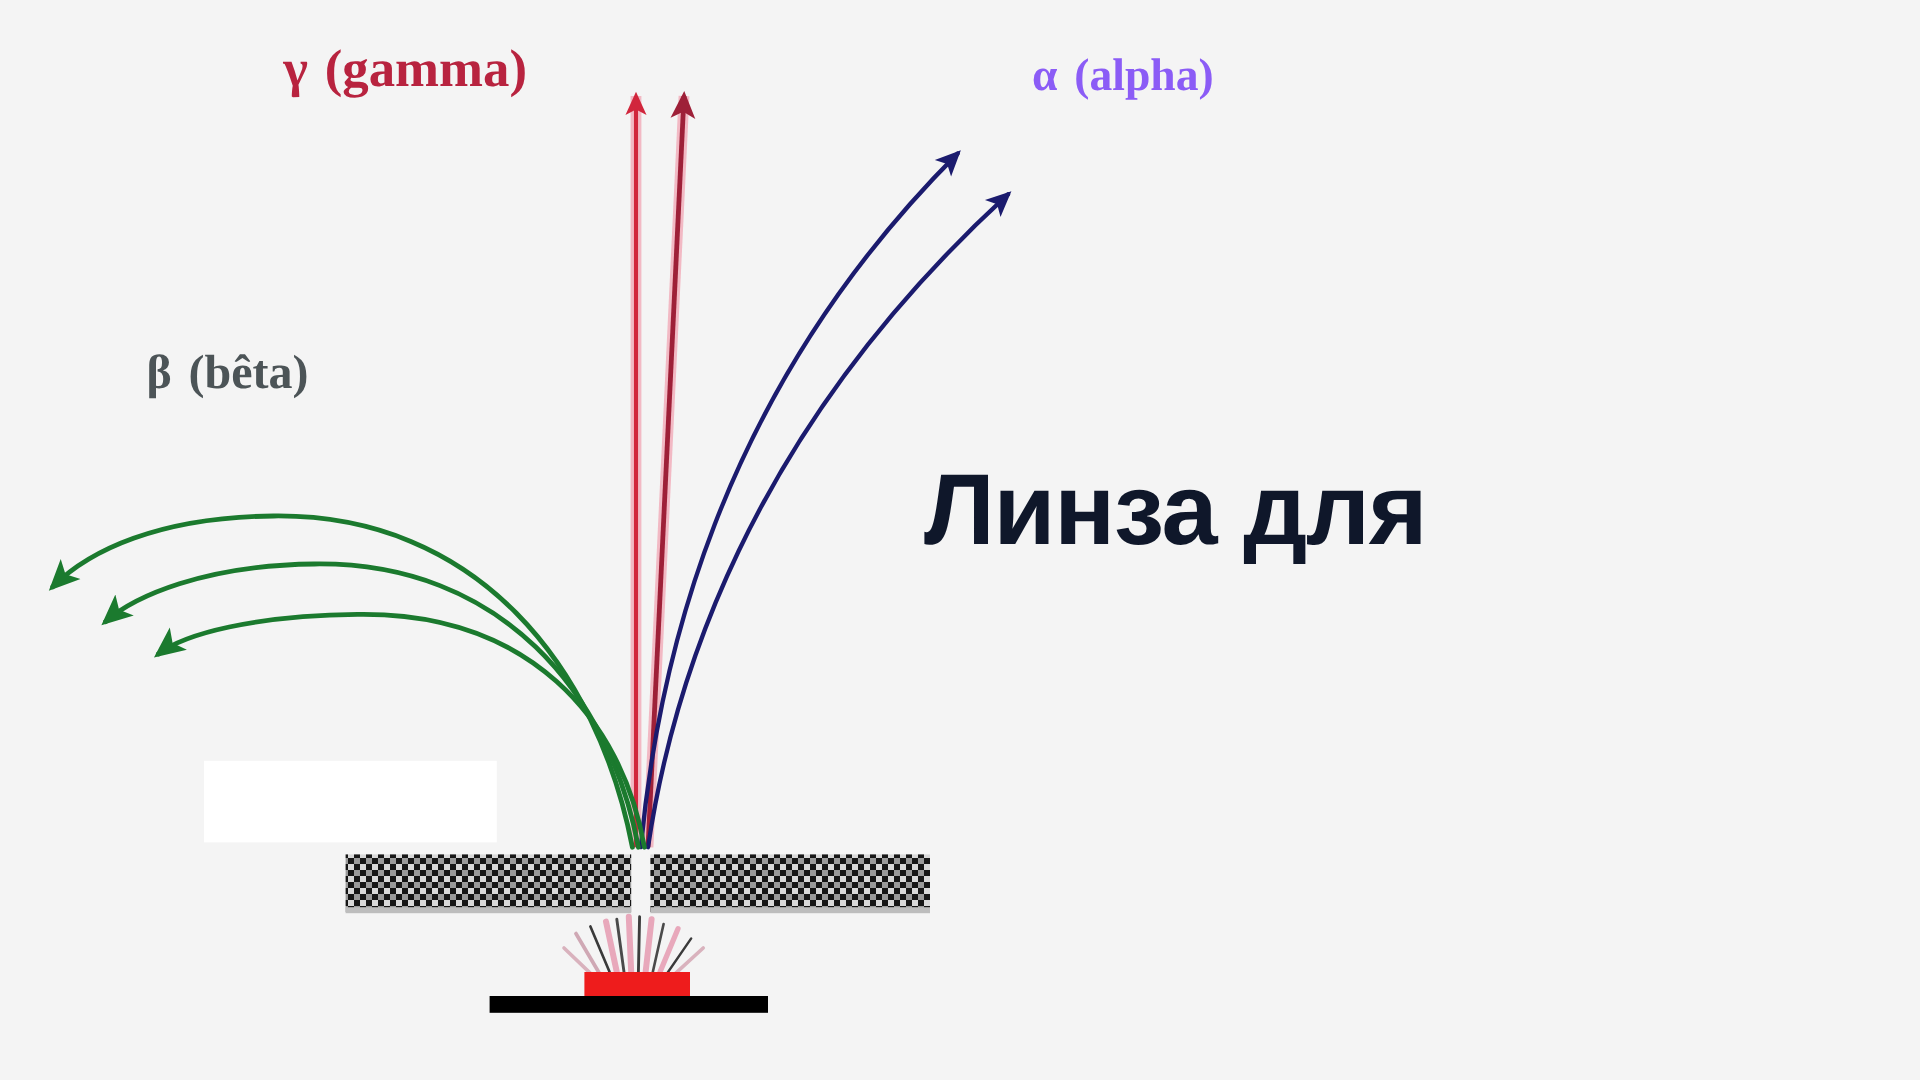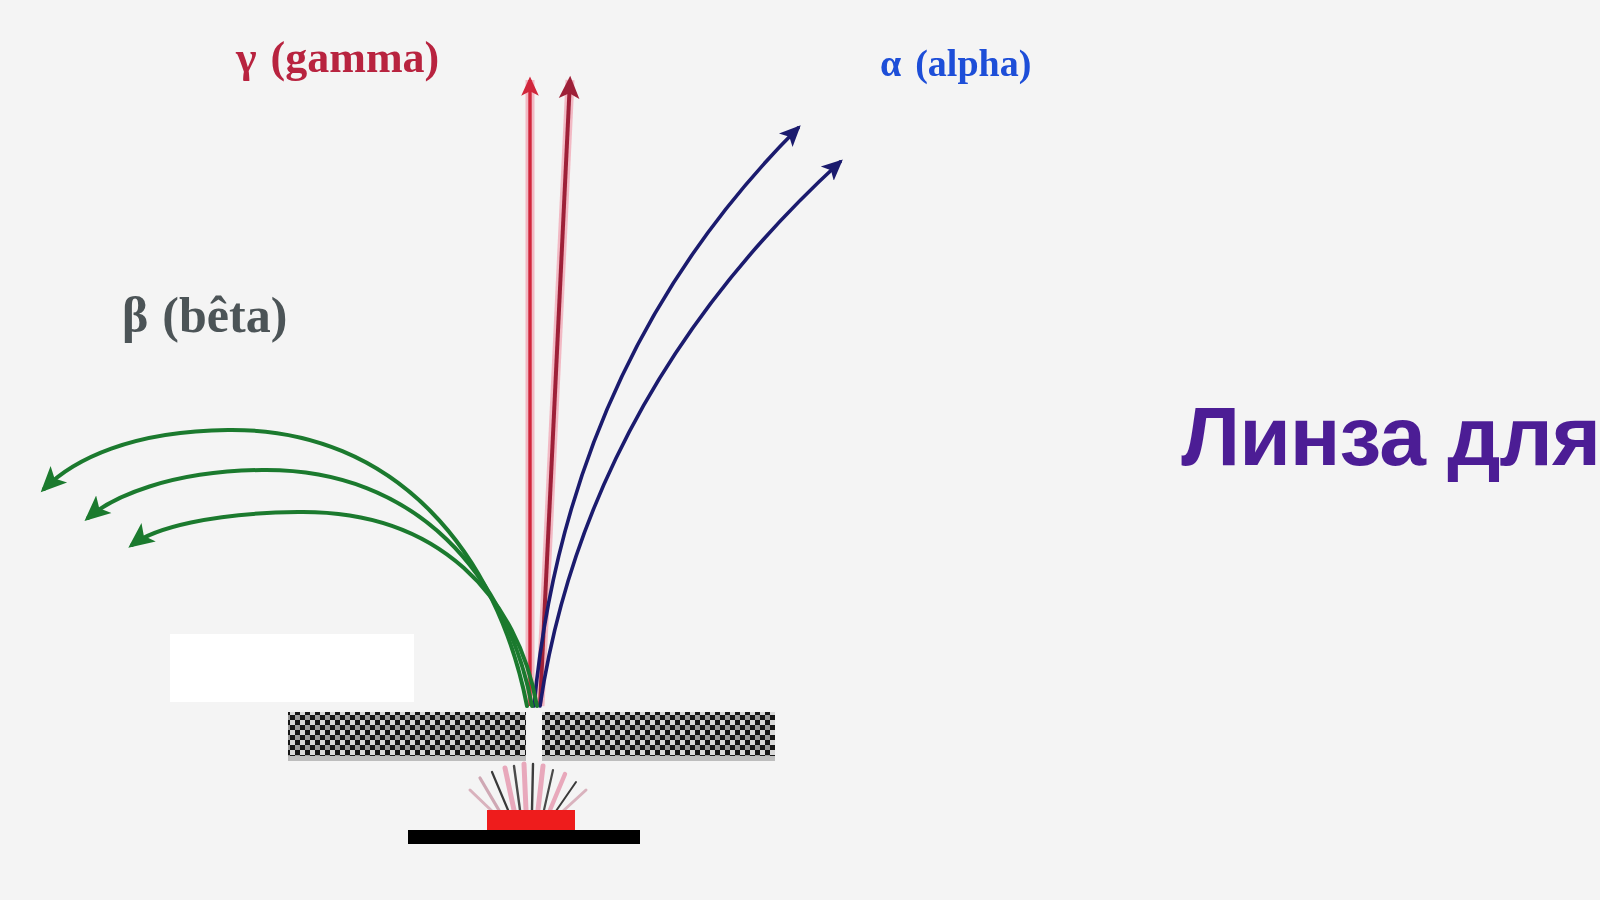--- a/index.html
+++ b/index.html
@@ -11,21 +11,20 @@
     width: 1600px;
     height: 900px;
     overflow: hidden;
     font-family: "Liberation Sans", sans-serif;
   }
   #stage {
     position: relative;
     width: 1600px;
     height: 900px;
     background: #f4f4f4;
-    text-align: right;
   }
   #diagram-svg {
     position: absolute;
     left: 0;
     top: 0;
     width: 1600px;
     height: 900px;
   }
   .ray-label {
     position: absolute;
@@ -34,41 +33,41 @@
     white-space: nowrap;
     line-height: 1;
   }
   #label-gamma {
     left: 236px;
     top: 36px;
     font-size: 44px;
     color: #b8233f;
   }
   #label-alpha {
-    left: 880px;
+    left: 860px;
     top: 44px;
     font-size: 38px;
-    color: #1d4ed8;
+    color: #8b5cf6;
   }
   #label-beta {
     left: 122px;
     top: 290px;
-    font-size: 50px;
+    font-size: 40px;
     color: #4c5457;
   }
   .ray-label .glyph {
     font-style: normal;
     padding-right: 14px;
   }
   #caption {
     position: absolute;
     left: 770px;
-    top: 368px;
+    top: 356px;
     width: 830px;
-    color: #4c1d95;
+    color: #0f172a;
     font-family: "Liberation Sans", sans-serif;
     font-weight: bold;
     font-size: 84px;
     line-height: 1.62;
     letter-spacing: -1px;
   }
   #caption .cap-line {
     display: block;
     white-space: nowrap;
   }

